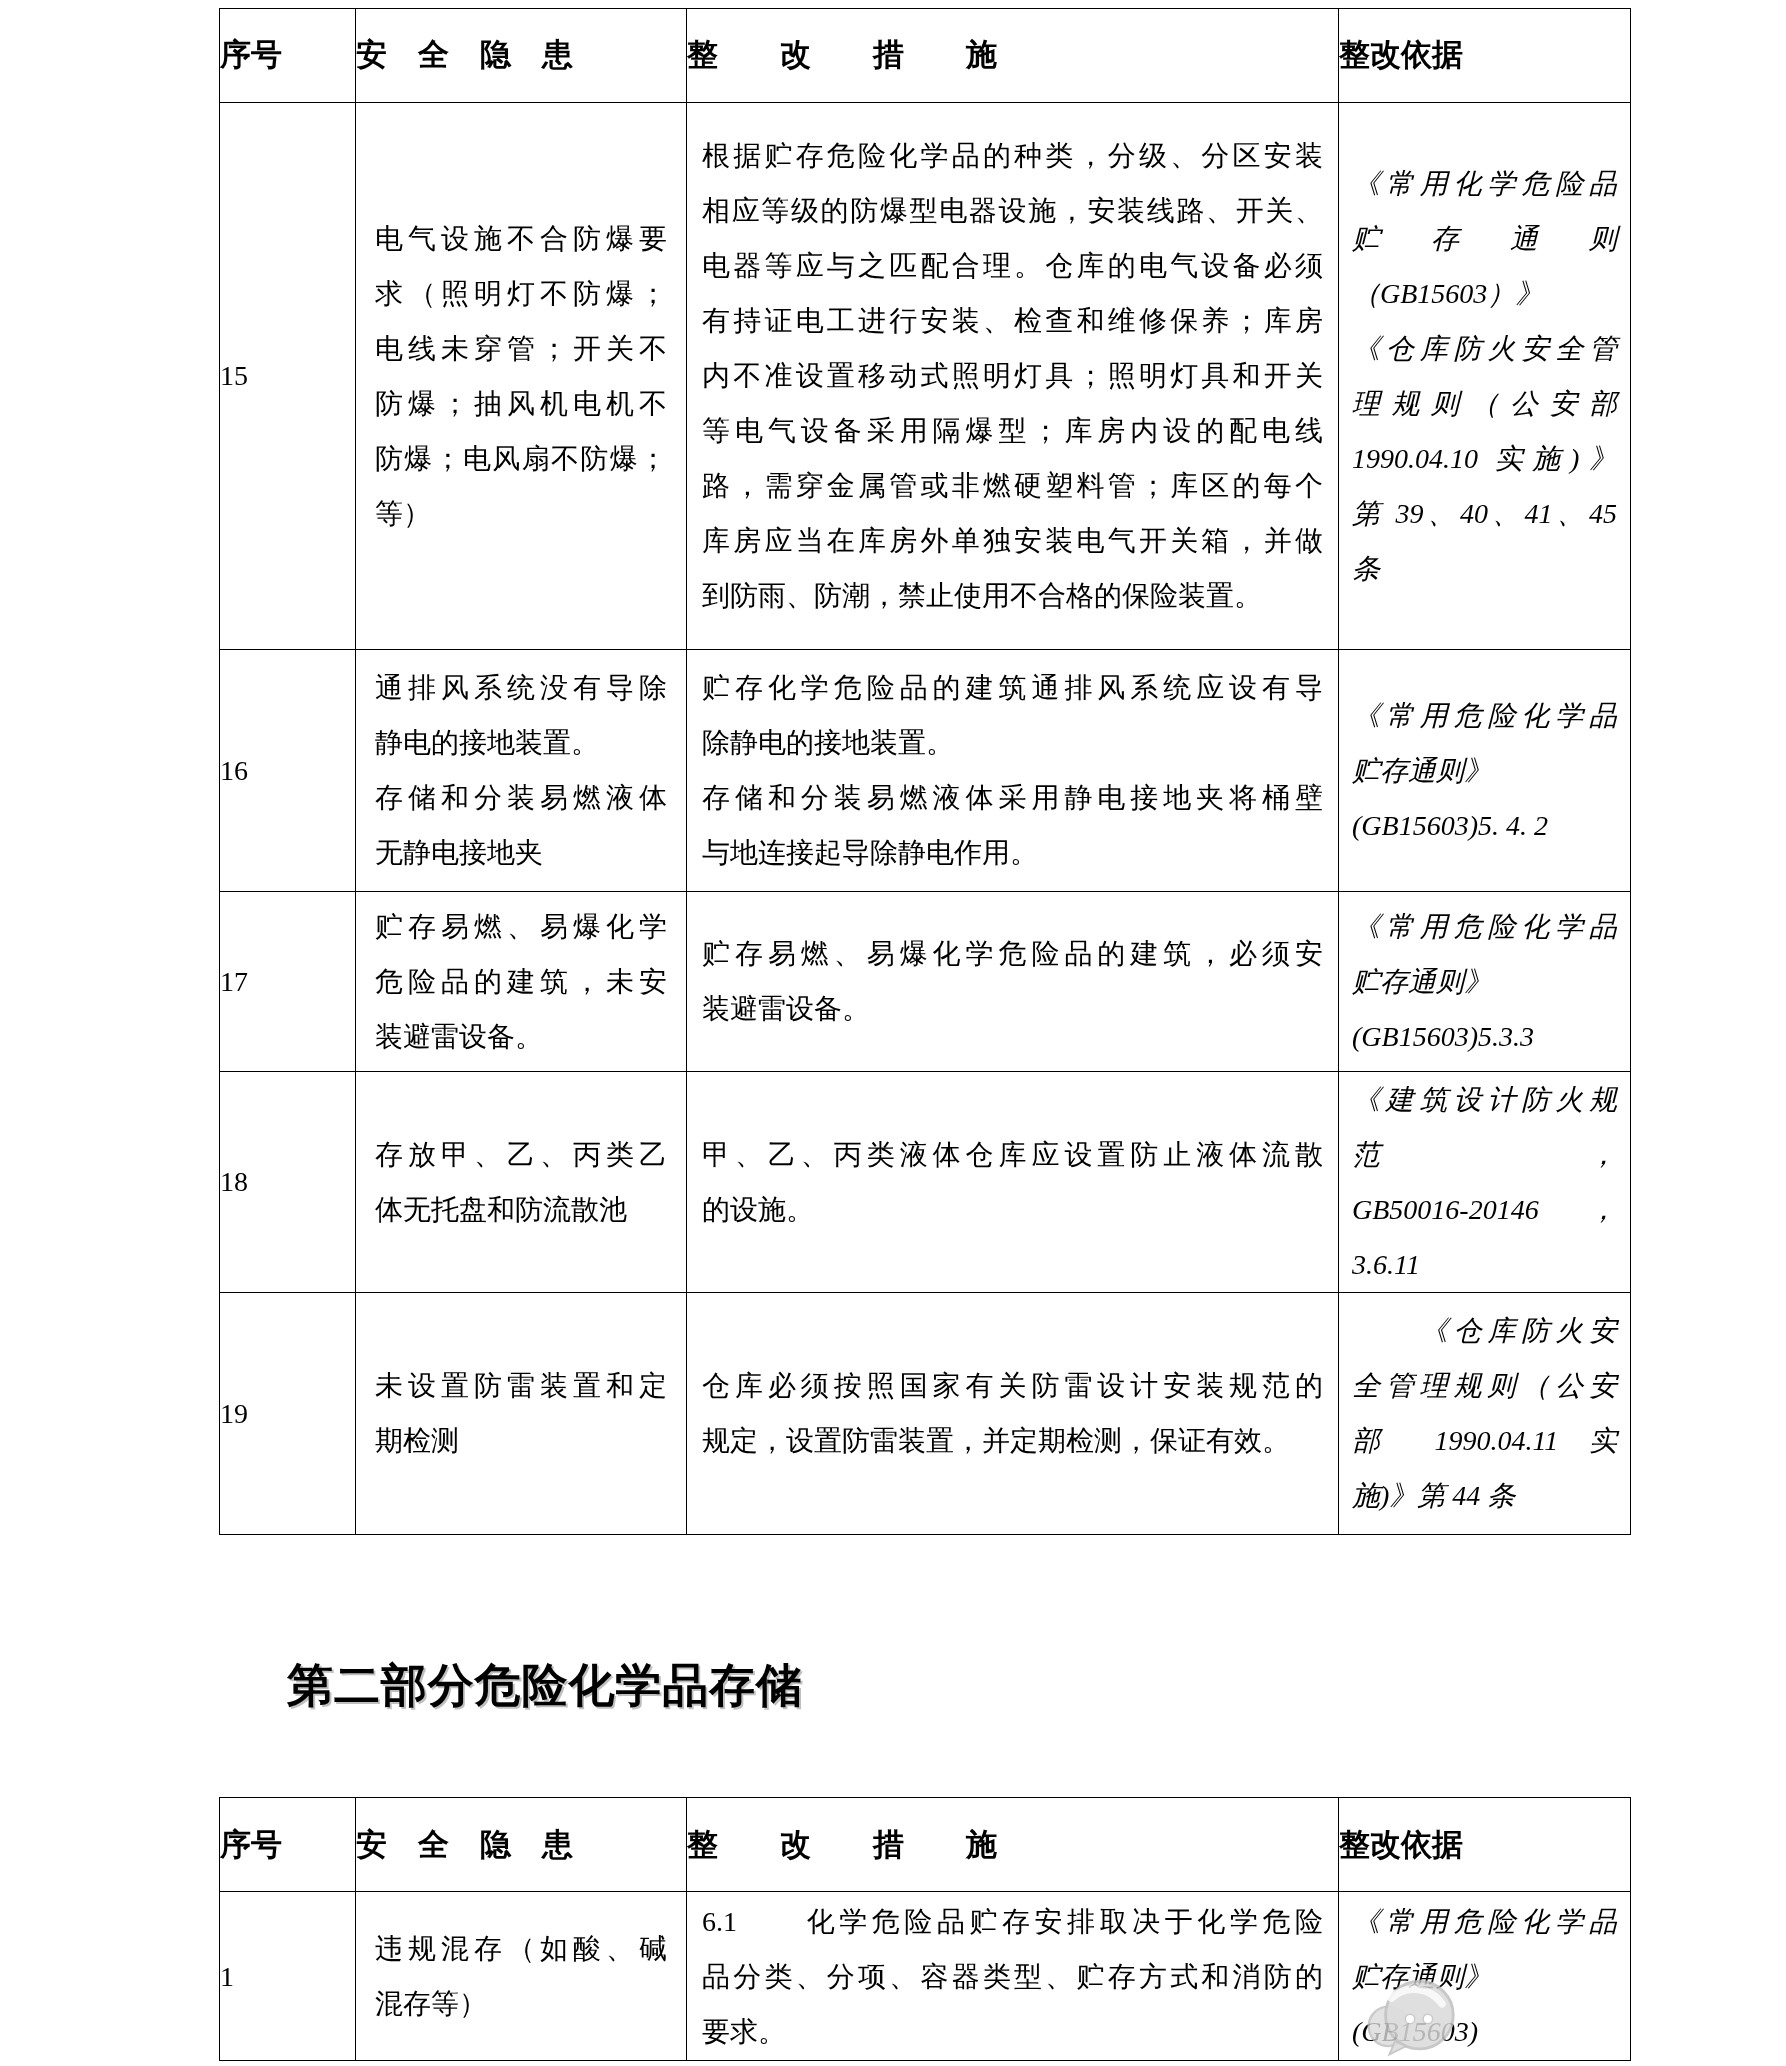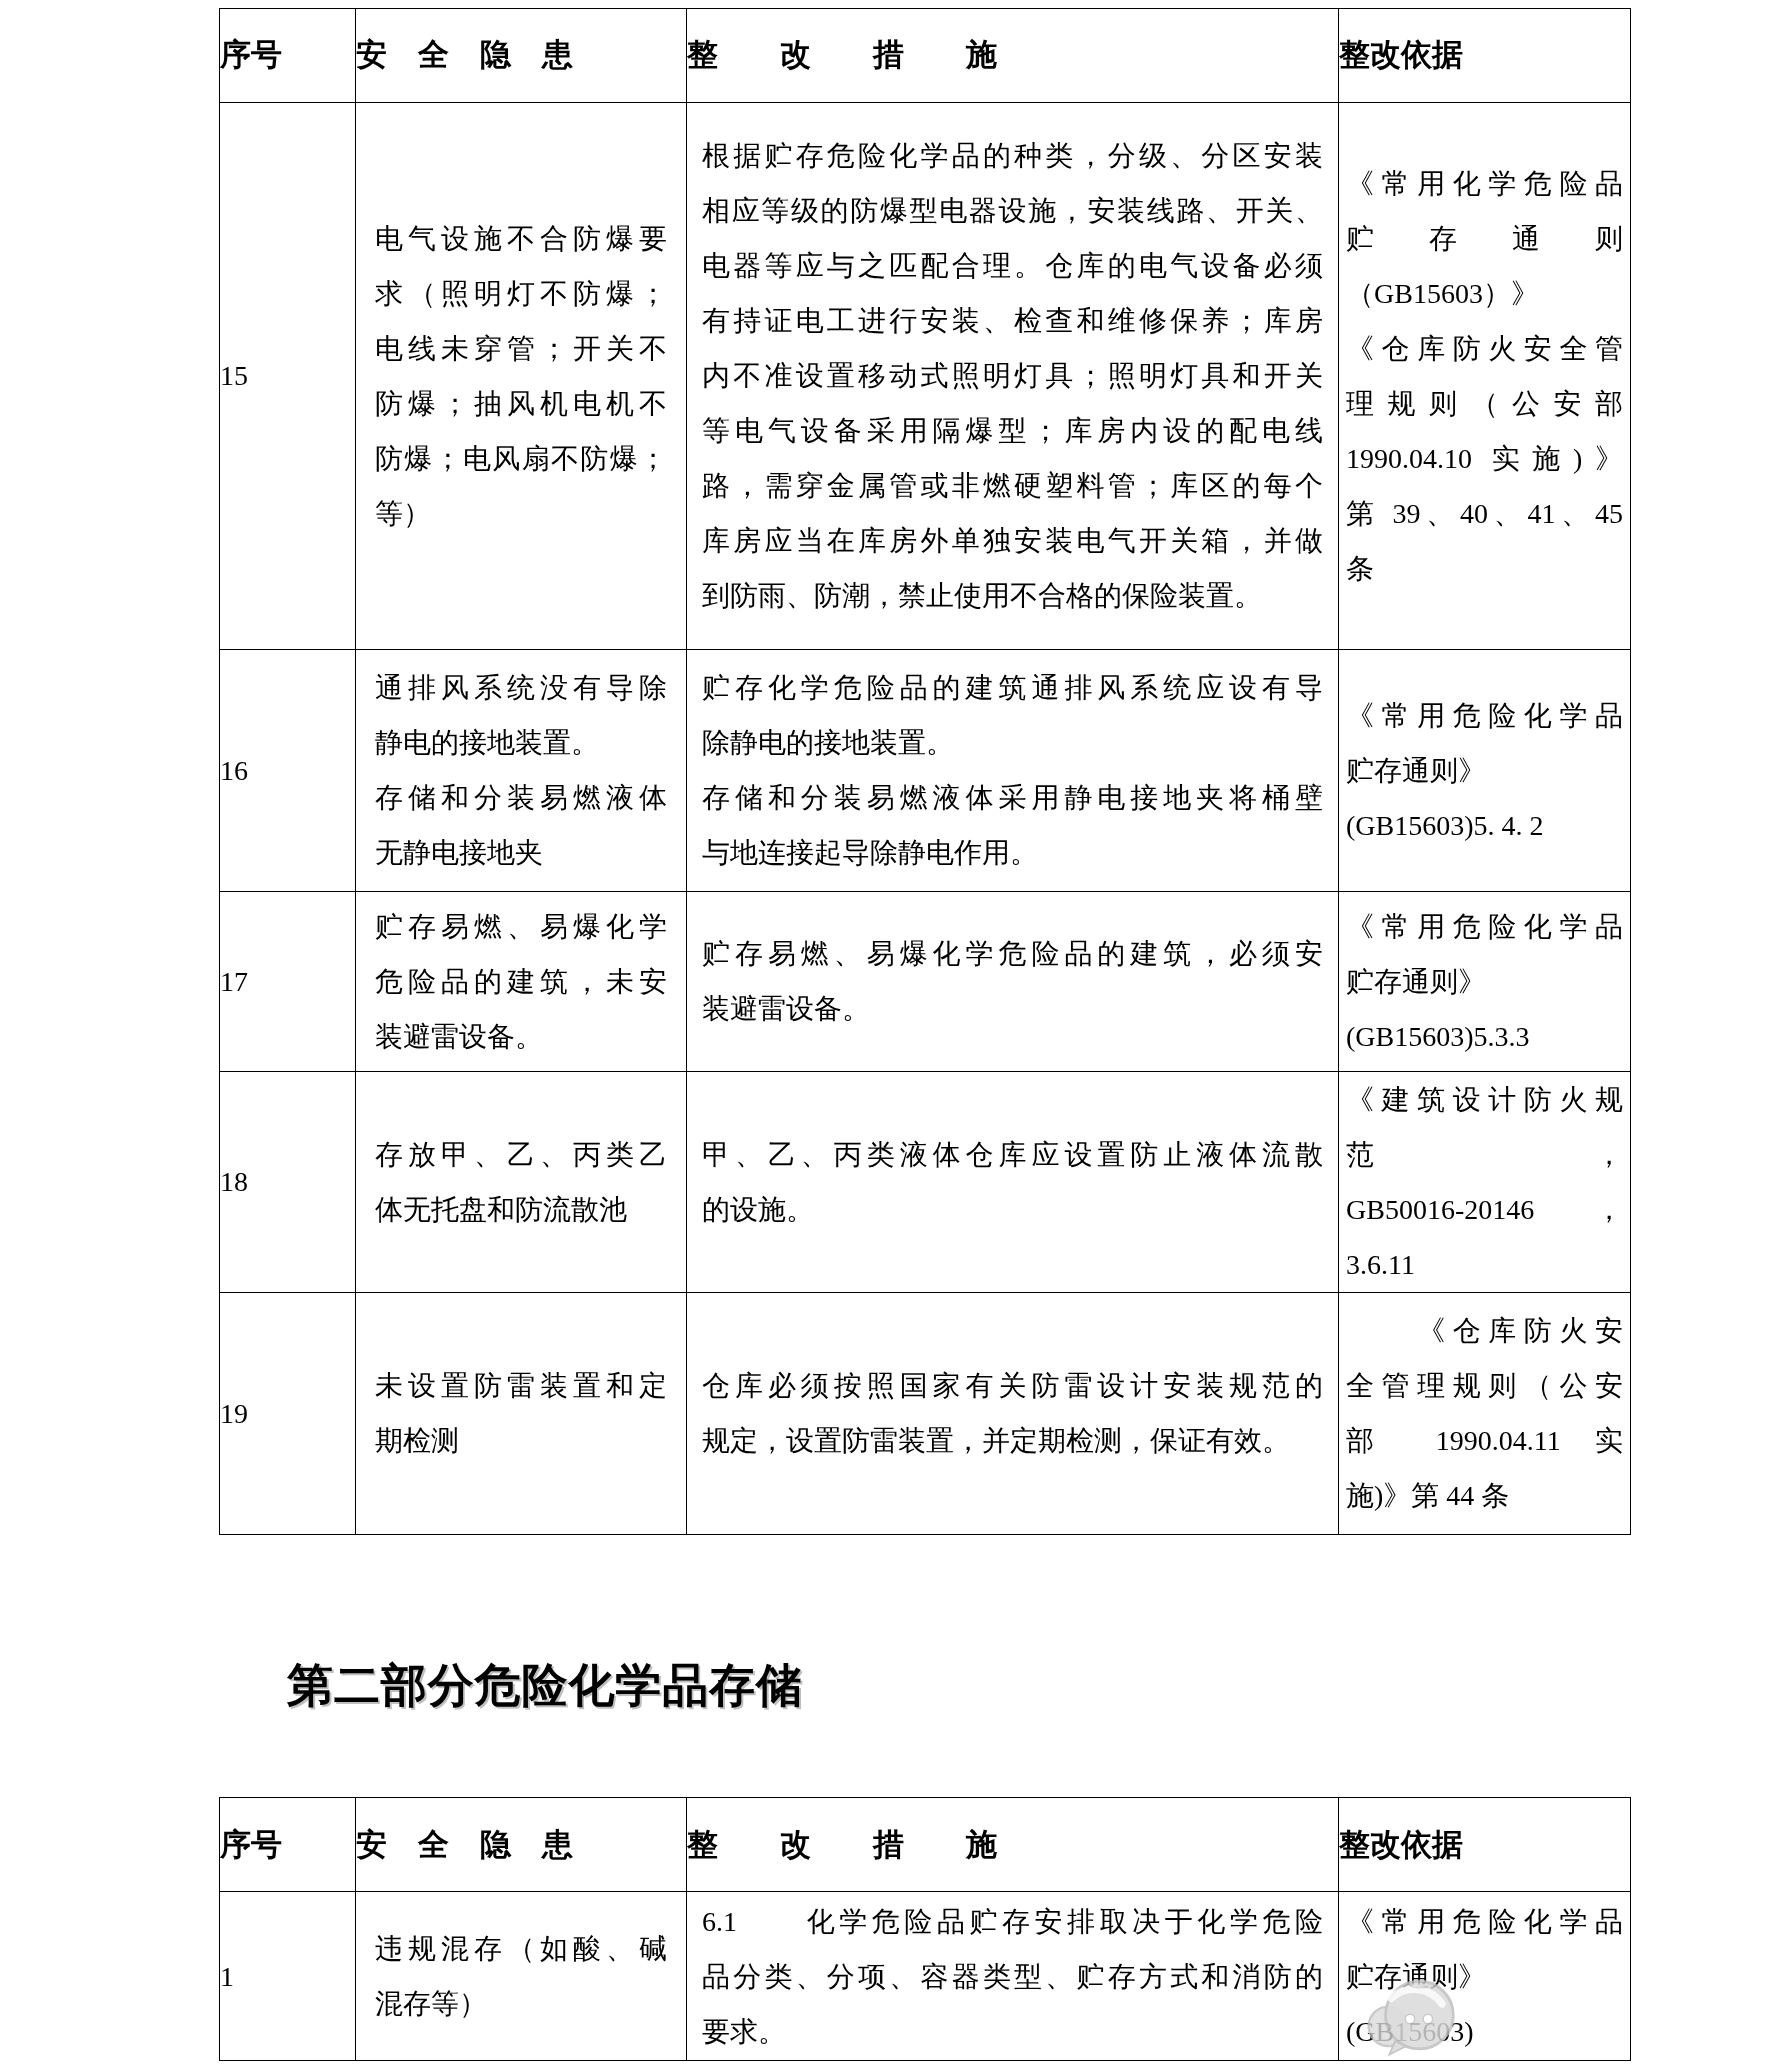--- a/index.html
+++ b/index.html
@@ -31,21 +31,21 @@
   tr.r15{height:547px;}
   tr.r16{height:242px;}
   tr.r17{height:180px;}
   tr.r18{height:220px;}
   tr.r19{height:242px;}
   tr.r1{height:169px;}
   .doc-table td{font-size:28px;line-height:55px;}
   td.no{text-align:left;}
   td.hz{padding:0 19px;}
   td.ms{padding:0 15px;margin-top:15px;}
-  td.bs{padding:0 7px;}
+  td.bs{padding:0 13px;font-style:italic;}
   .ln{white-space:pre-wrap;text-align:left;}
   .ln.j{text-align:justify;text-align-last:justify;}
   .section-heading{
     position:absolute;left:271px;top:1657px;
     font-family:"Liberation Sans","DejaVu Sans",sans-serif;
     font-weight:bold;font-size:46px;line-height:56px;
     color:#000000;letter-spacing:0.9px;
     text-shadow:1.9px 1.9px 0 rgba(0,0,0,0.25);
     margin-left:16px;
   }

